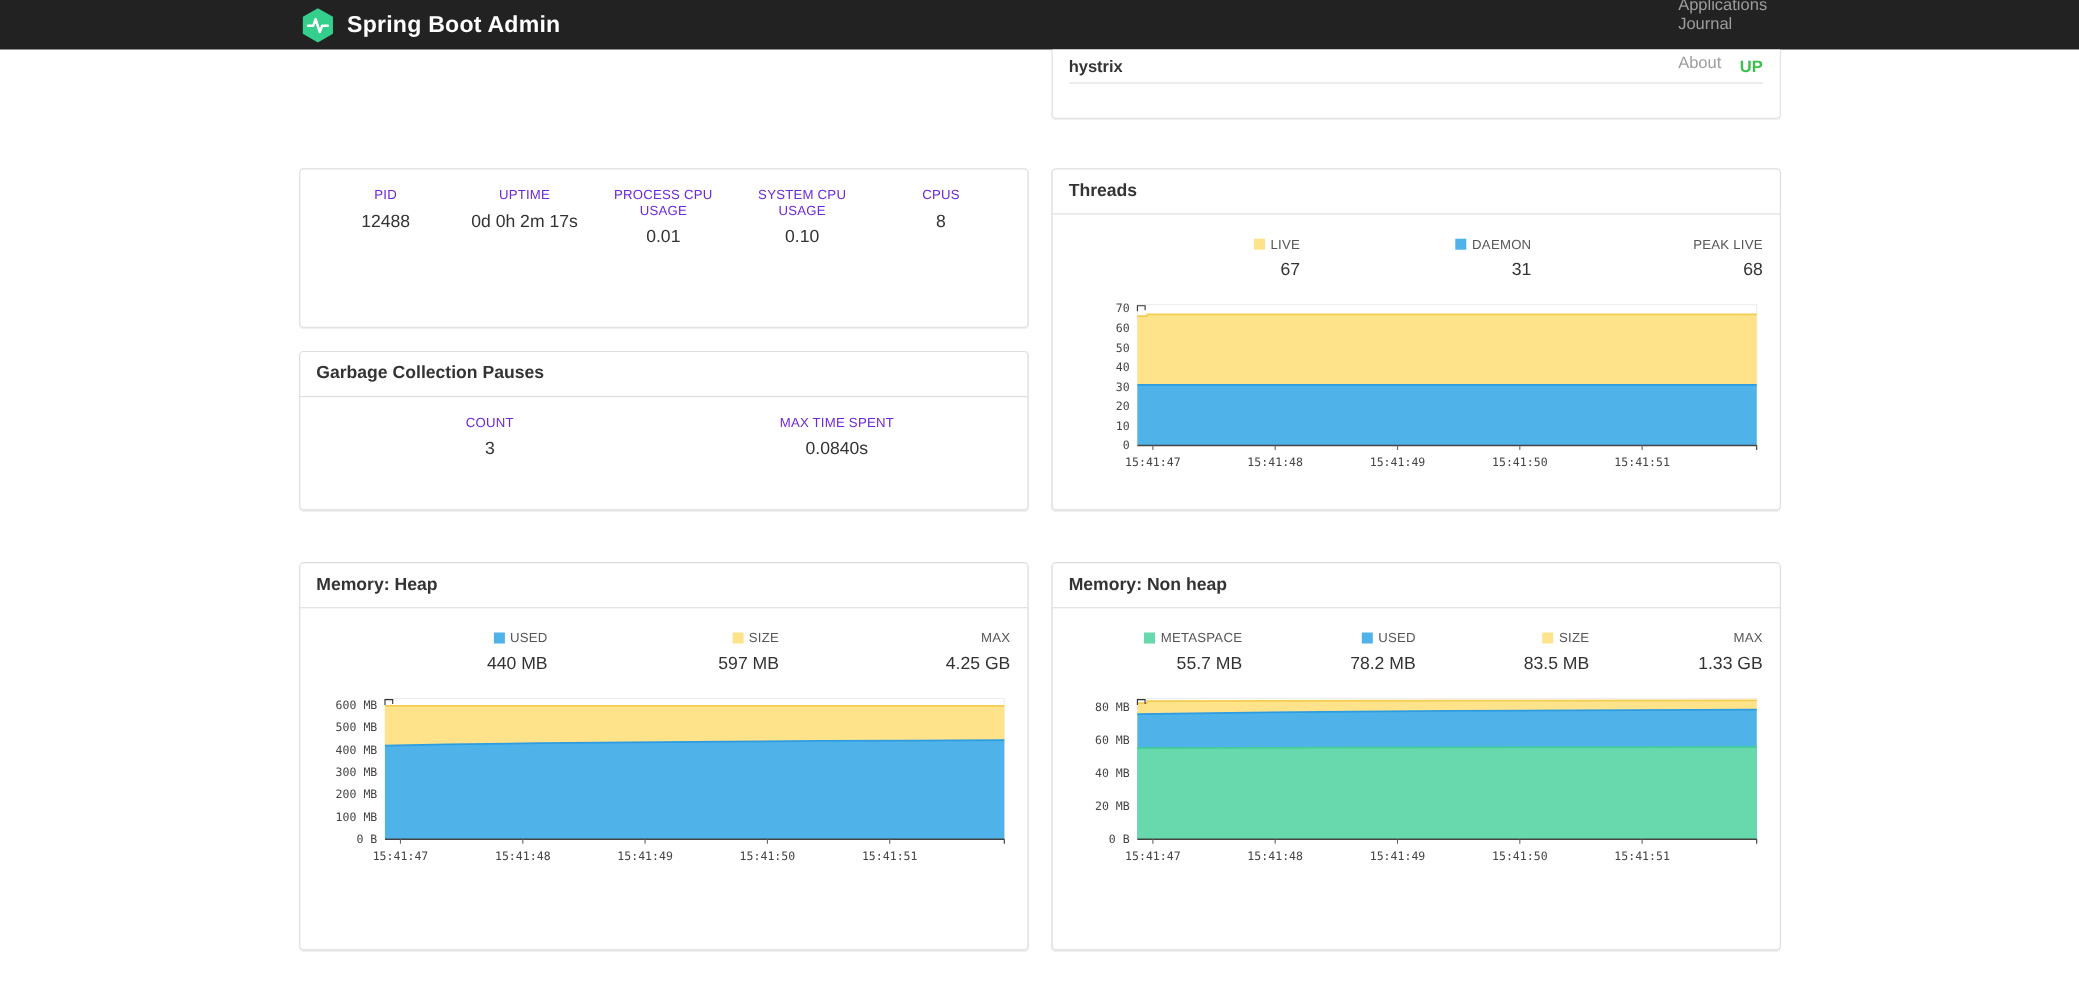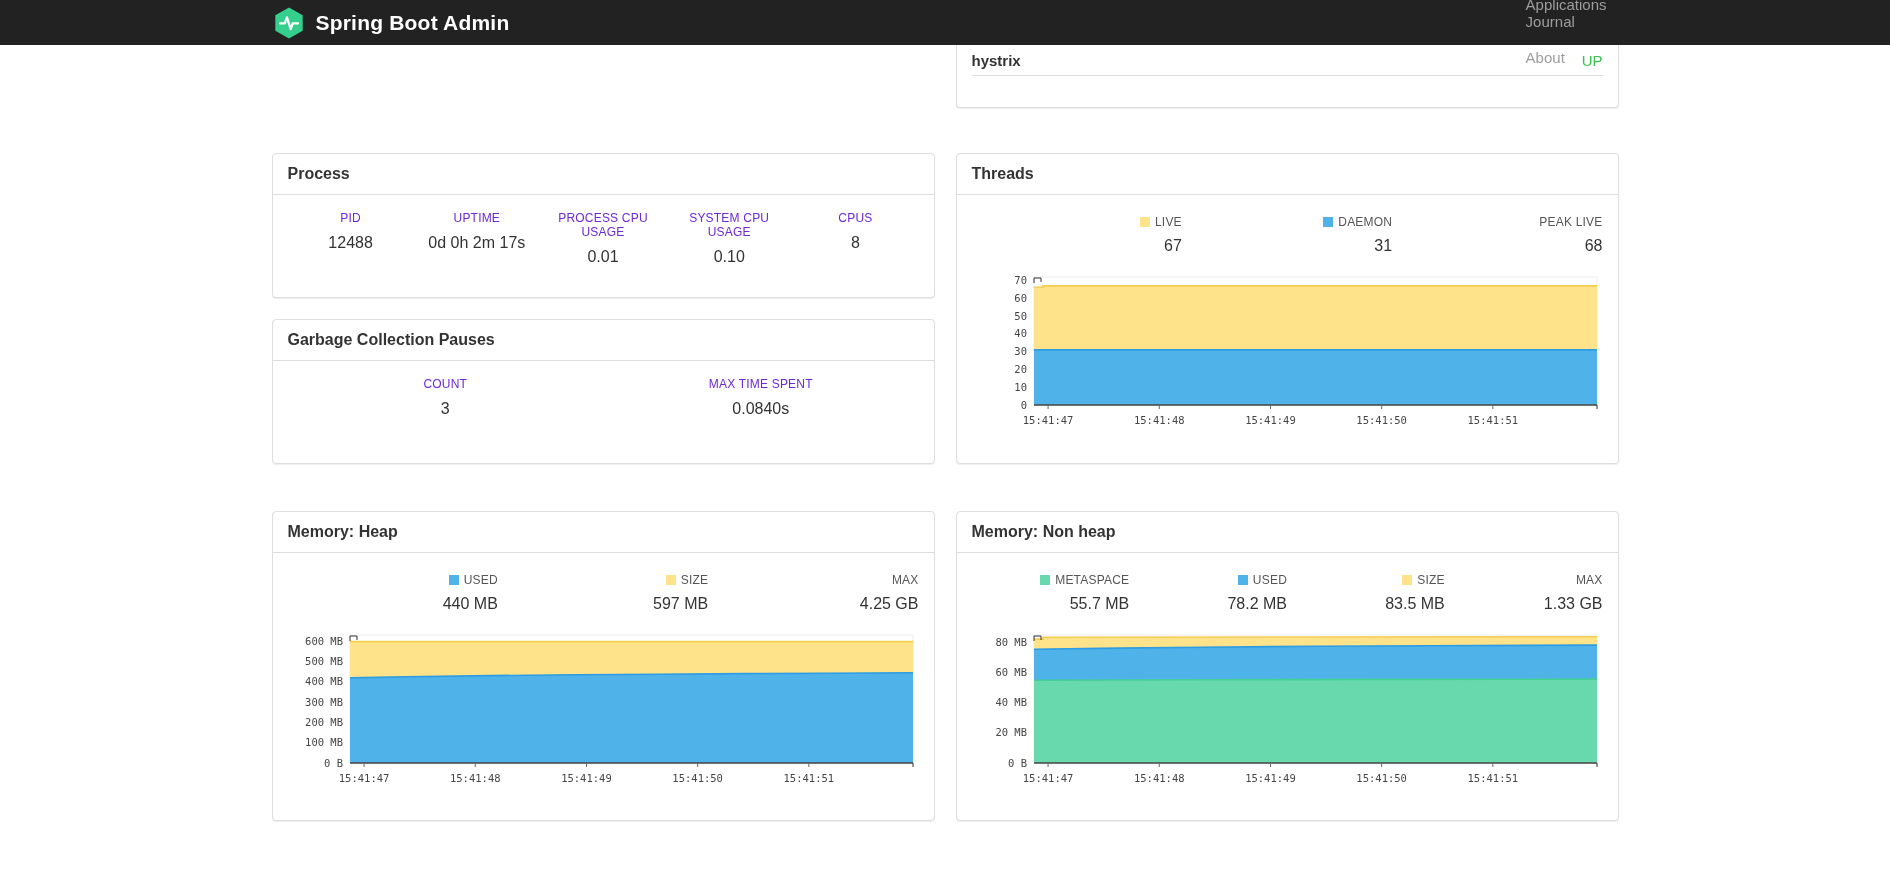--- a/index.html
+++ b/index.html
@@ -14,32 +14,32 @@
   .nav-items { list-style:none; display:flex; margin:0; padding:0;flex-direction:column; }
   .nav-items li { color:#9d9d9d; font-size:15px; padding:0 12px; cursor:pointer; }
   .nav-items li:last-child { padding-right:0;margin-top:19px; }
 
   
   .container { width:1347px; margin:0 auto; }
   .hystrix-panel { margin-left:684px; width:663px; height:63px; border:1px solid #ddd; border-top:none;
                    border-radius:0 0 4px 4px; box-shadow:0 1px 1px rgba(0,0,0,0.07); background:#fff; }
   .app-row { display:flex; justify-content:space-between; align-items:center; padding:7px 15px 6px; cursor:pointer;text-align:right; }
   .app-name { font-size:15px; font-weight:600; color:#333; }
-  .app-status { font-size:15px; font-weight:normal; }
+  .app-status { font-size:15px; font-weight:bold; }
   .app-divider { border-top:1px solid #ddd; margin:0 15px; }
 
   .grid { display:grid; grid-template-columns:663px 663px; column-gap:21px; row-gap:21px; margin-top:45px; }
   .grid-mem { margin-top:47px; }
 
   .panel { background:#fff; border:1px solid #ddd; border-radius:4px; box-shadow:0 1px 1px rgba(0,0,0,0.07); }
   .panel-sm { height:145px; }
   .panel-threads { grid-column:2; grid-row:1 / 3; height:311px; }
   .panel-proc { grid-column:1; grid-row:1; }
   .panel-gc { grid-column:1; grid-row:2; }
-  .panel-mem { height:310px; }
+  .panel-mem { height:353px; }
   .panel-header { padding:11px 15px; border-bottom:1px solid #ddd; font-size:16px; font-weight:bold; color:#333; }
   .panel-body { padding:16px 15px 10px; }
 
   .metrics { display:flex; }
   .metric { flex:1; text-align:center; }
   .metric-label { font-size:12px; color:#6d28d9; letter-spacing:0.2px; }
   .metric-value { font-size:16px; color:#333; margin-top:9px; }
 
   .legend-row { display:flex; }
   .legend-item { flex:1; text-align:right; }
@@ -80,21 +80,20 @@
       <div class="app-row">
         <span class="app-name">hystrix</span>
         <span class="app-status" style="color: rgb(58, 193, 77);">UP</span>
       </div>
       <div class="app-divider"></div>
     </div>
 
     <div class="grid">
 
       <section class="panel panel-sm panel-proc">
-        <header class="panel-header">Process</header>
         <div class="panel-body">
           <div class="metrics">
             <div class="metric">
               <div class="metric-label">PID</div>
               <div class="metric-value">12488</div>
             </div>
             <div class="metric">
               <div class="metric-label">UPTIME</div>
               <div class="metric-value">0d 0h 2m 17s</div>
             </div>

